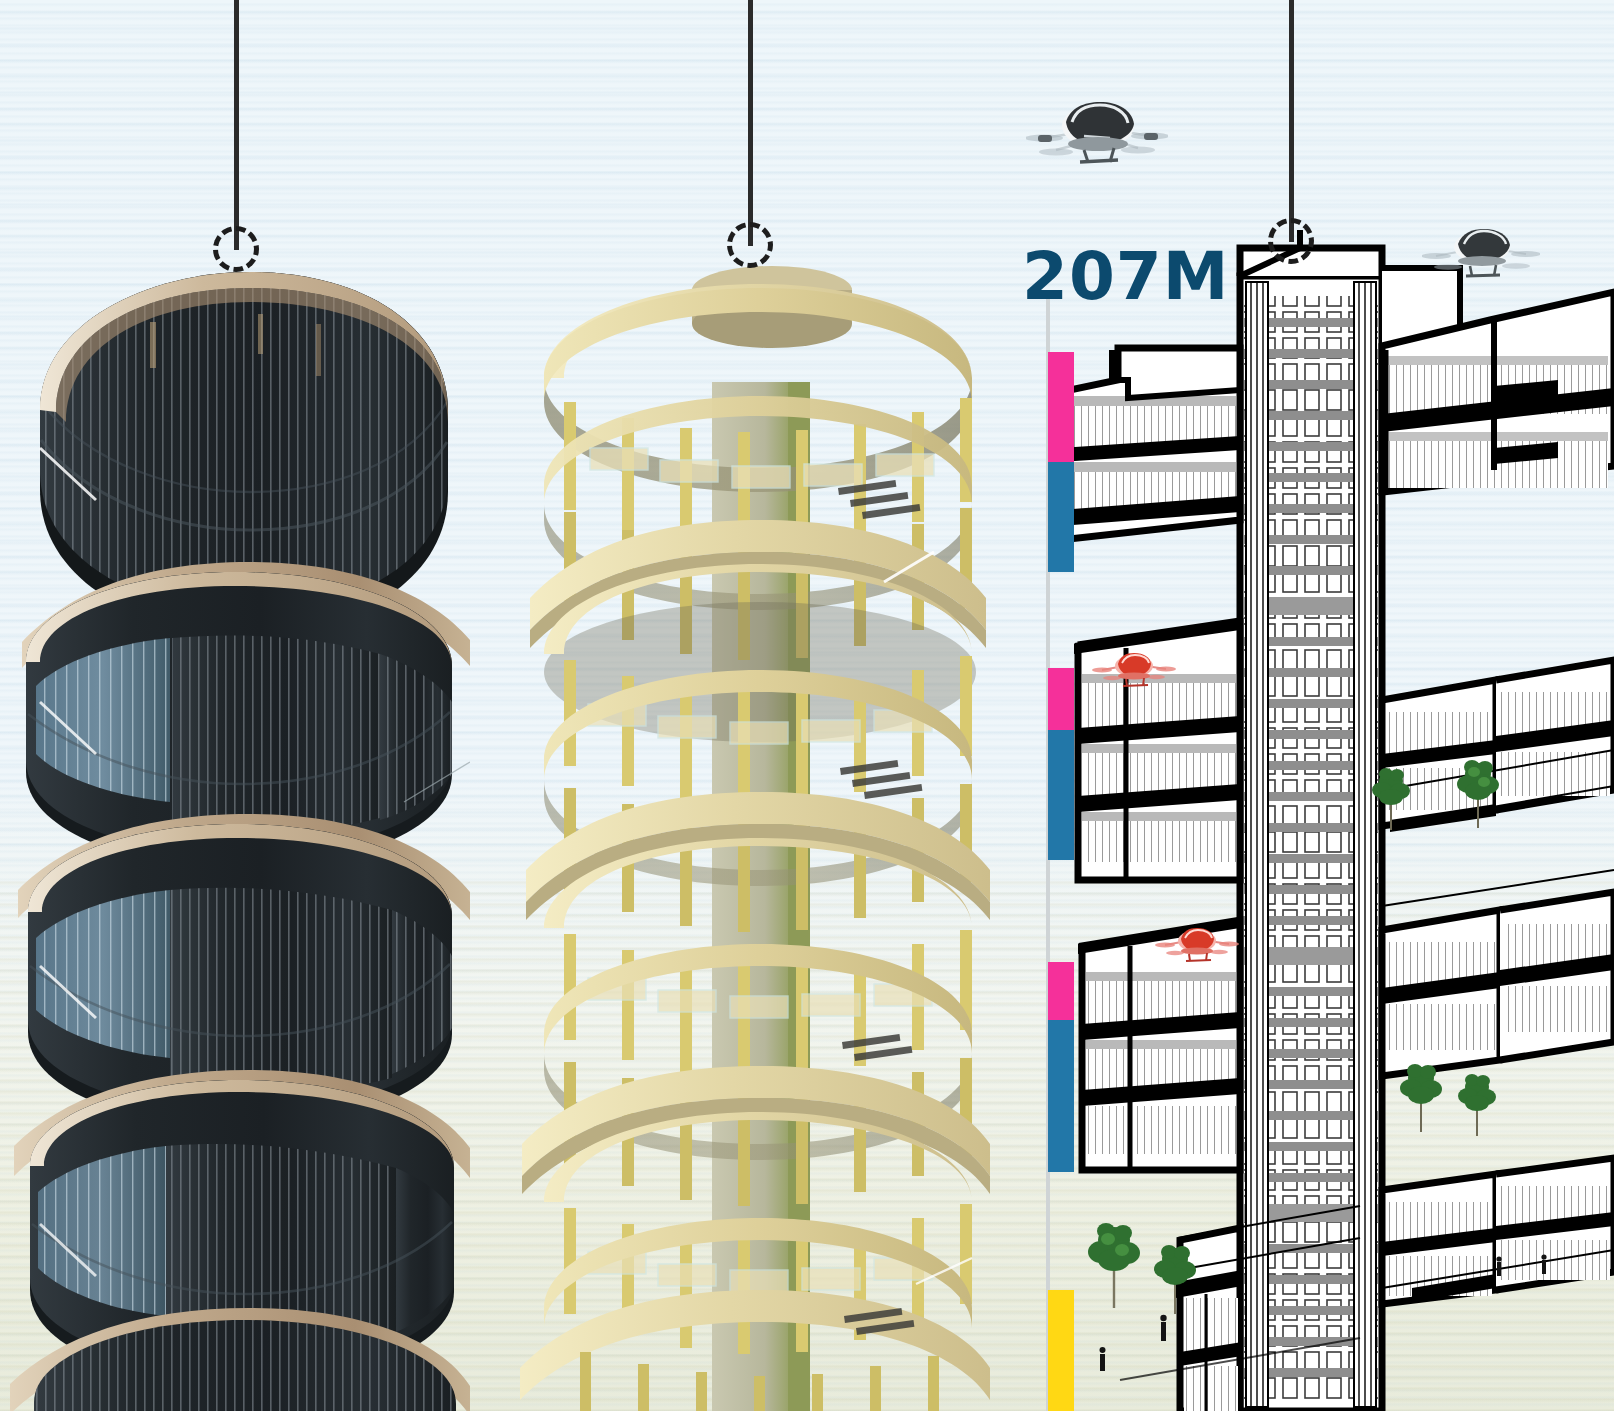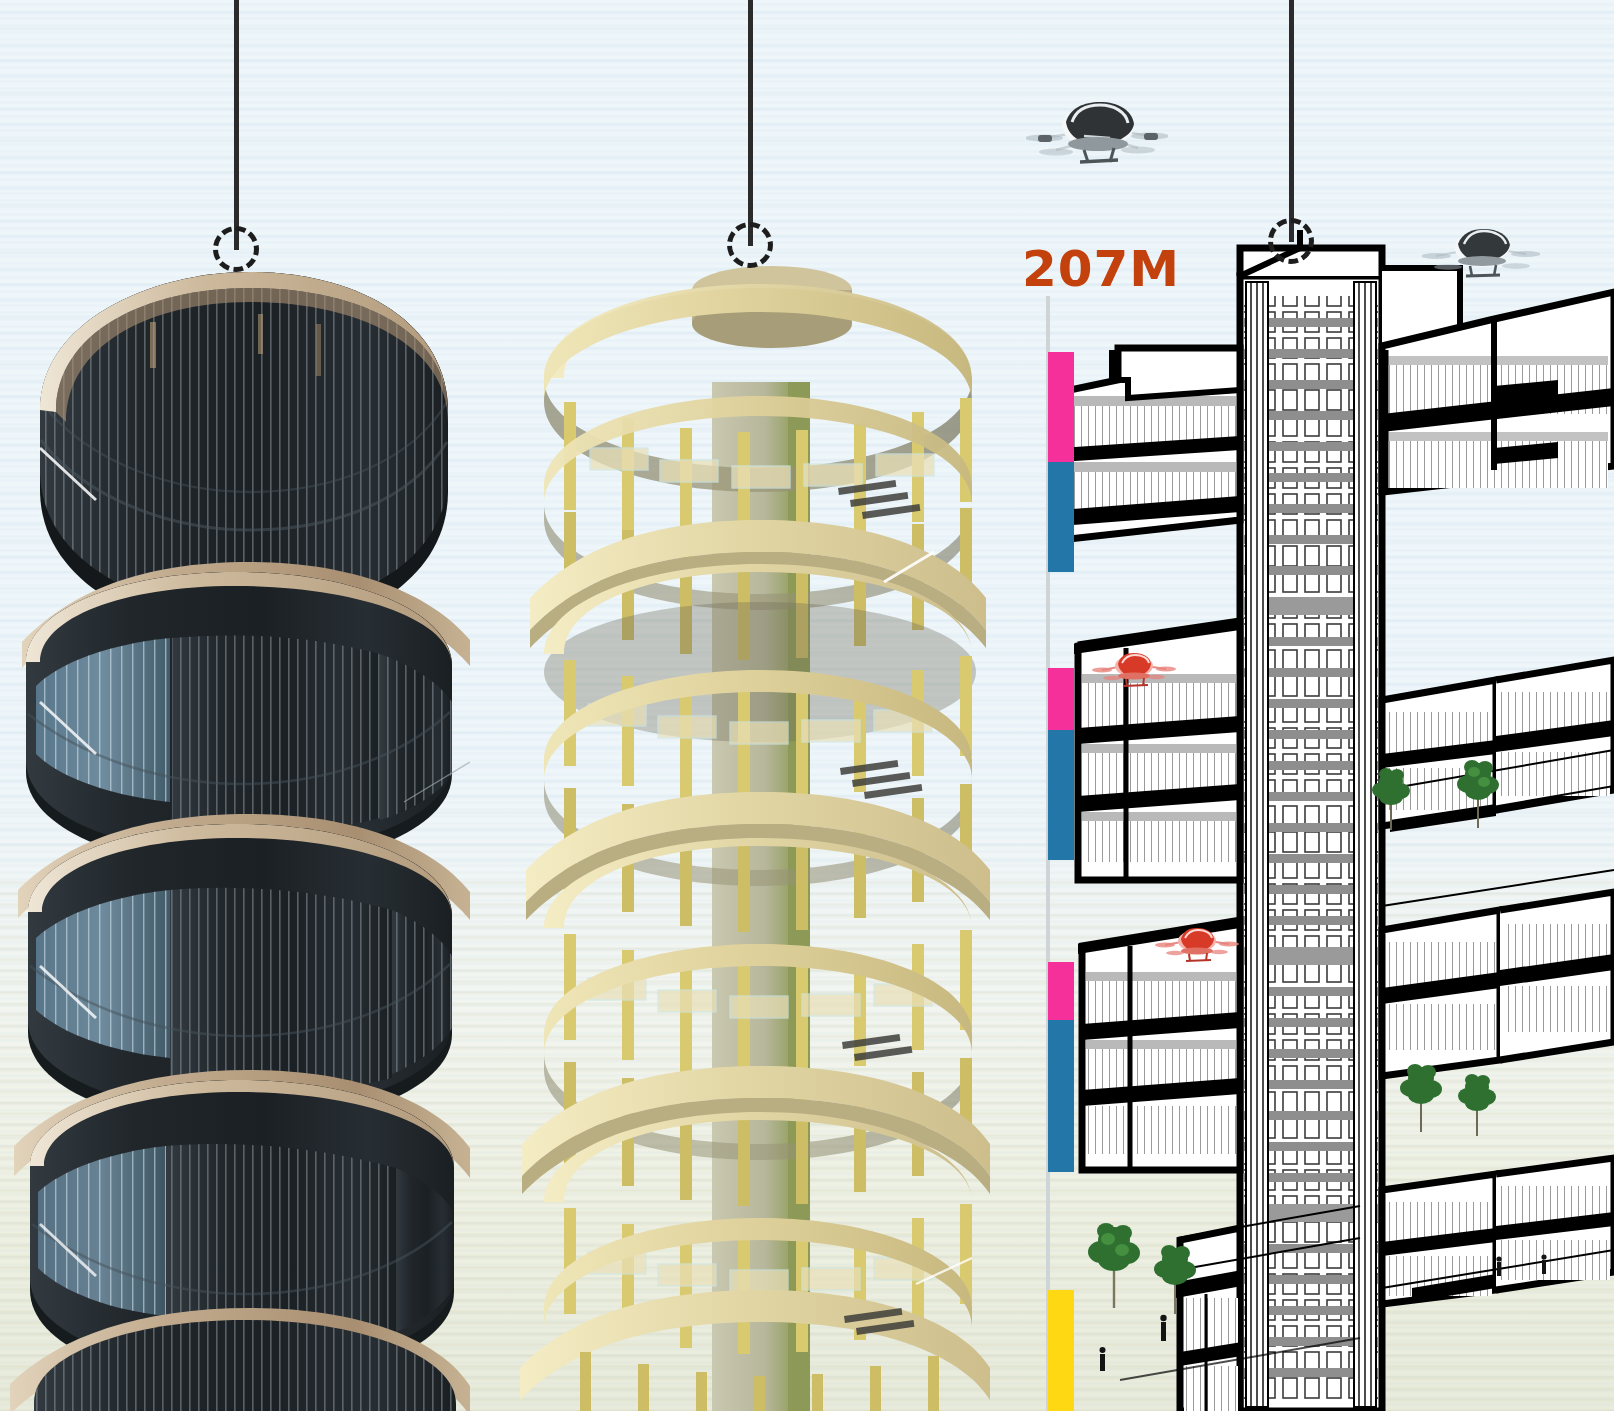--- a/index.html
+++ b/index.html
@@ -52,22 +52,22 @@
   
   .leader{position:absolute;width:5px;background:#2b2b2b;top:0;}
   .node{
     position:absolute;width:46px;height:46px;border-radius:50%;
     border:5px dashed #1d1d1d;box-sizing:border-box;
   }
 
   
   .height-label{
     position:absolute;
-    font-size:50px;font-weight:700;letter-spacing:1px;
-    color:#c2410c;
+    font-size:66px;font-weight:700;letter-spacing:1px;
+    color:#0c4a6e;
     font-family:"DejaVu Sans", sans-serif;
     line-height:1;
     user-select:none;
   }
   .height-axis{
     position:absolute;width:4px;background:#cfd4d6;
   }
 
   
   .key{position:absolute;width:26px;}

